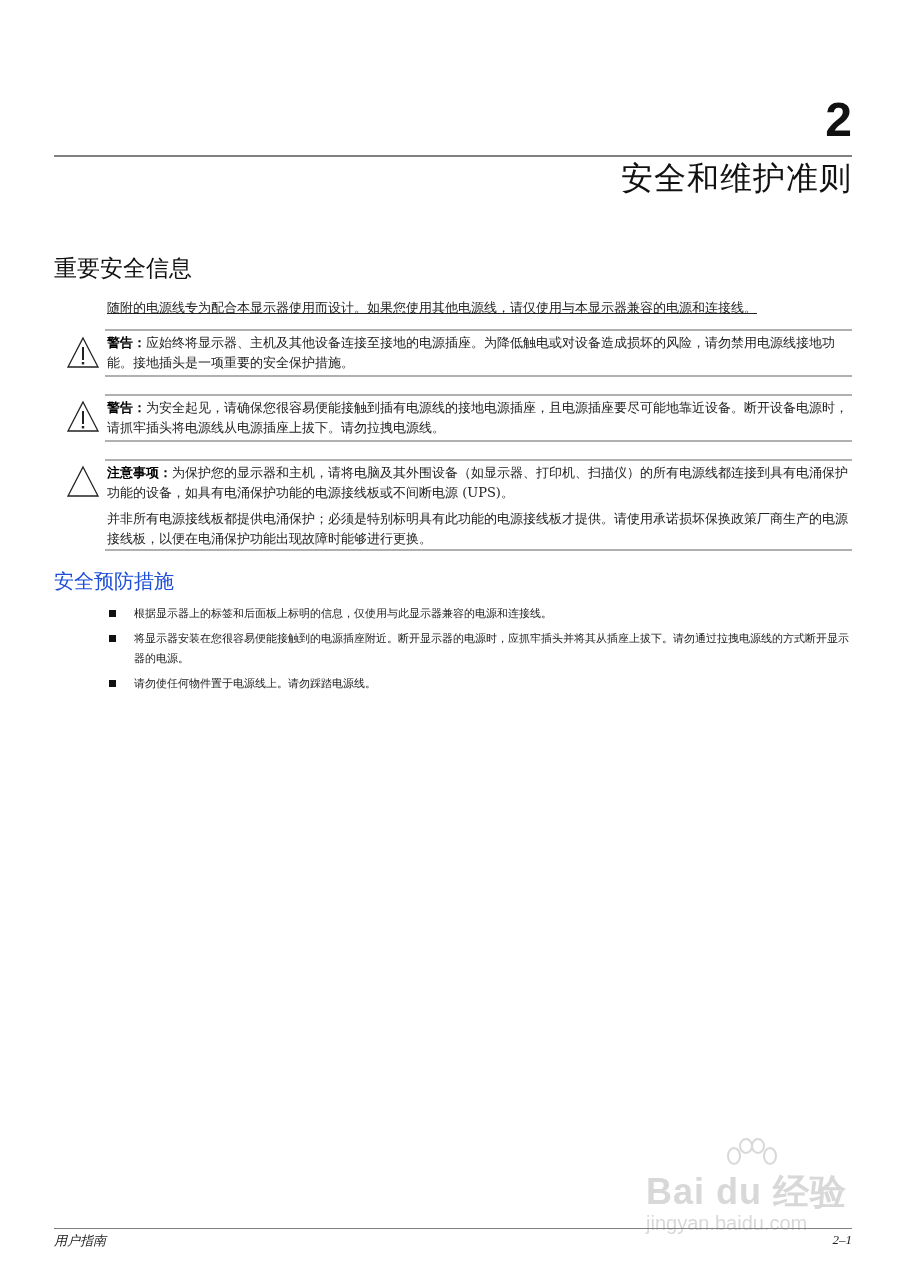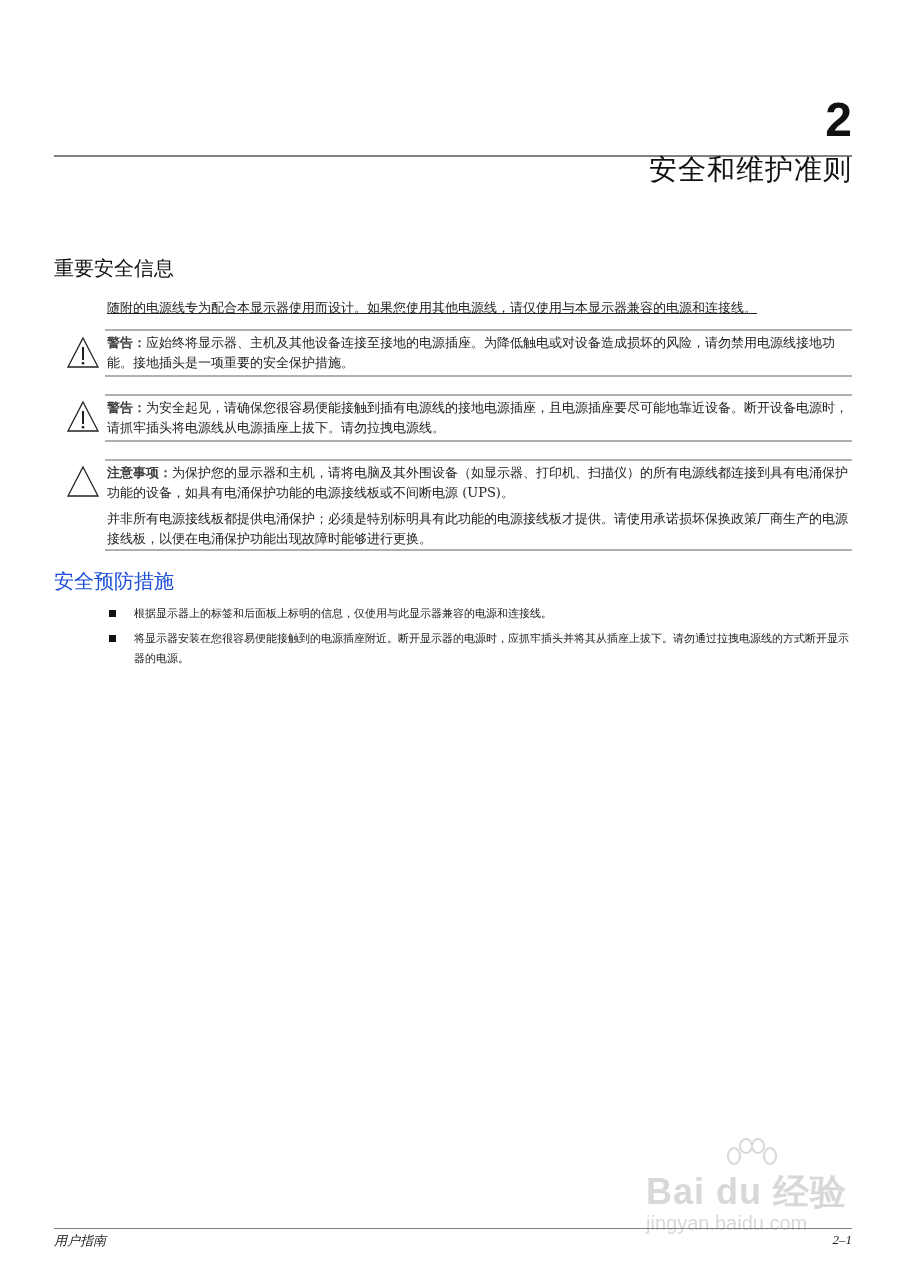--- a/index.html
+++ b/index.html
@@ -2,30 +2,30 @@
 <html><head>
 <meta charset="utf-8">
 <style>
   html, body { margin:0; padding:0; background:#fff; }
   body { width:906px; height:1280px; position:relative; overflow:hidden;
          font-family:"DejaVu Serif", serif; color:#222; }
   .abs { position:absolute; }
   .chapter-num { right:54px; top:92px; font-family:"Liberation Sans", sans-serif;
                  font-weight:bold; font-size:48px; line-height:56px; color:#111; }
   .chapter-rule { left:54px; width:798px; top:155px; height:2px; background:#808080; }
-  .chapter-title { right:54px; top:152px; font-family:"DejaVu Sans", sans-serif;
-                   font-size:28px; line-height:36px; color:#111; letter-spacing:1px; }
-  .h1 { left:54px; top:252px; font-family:"DejaVu Sans", sans-serif; font-size:20px;
+  .chapter-title { right:54px; top:160px; font-family:"DejaVu Sans", sans-serif;
+                   font-size:32px; line-height:36px; color:#111; letter-spacing:1px; }
+  .h1 { left:54px; top:252px; font-family:"DejaVu Sans", sans-serif; font-size:23px;
         line-height:32px; color:#111;text-align:center; }
   .h2 { left:54px; top:568px; font-family:"DejaVu Sans", sans-serif; font-size:20px;
         line-height:26px; color:#1d4ed8;text-align:center; }
   .para { left:107px; width:745px; font-size:13px; line-height:20px; }
   .rule { left:105px; width:747px; height:2px; background:#b0b0b0; }
   .note-text { left:107px; width:745px; font-size:13px; line-height:20px; }
-  .note-label { font-family:"DejaVu Sans", sans-serif; font-weight:bold; color:#404040;text-align:center; }
+  .note-label { font-family:"DejaVu Sans", sans-serif; font-weight:bold; color:#000000;text-align:center; }
   .icon { left:66px; width:34px; height:34px; }
   .bullets { left:107px; top:604px; width:745px; margin:0; padding:0; list-style:none; }
   .bullets li { position:relative; padding-left:27px; font-size:11px; line-height:20px;
                 margin-bottom:5px; }
   .bullets li .sq { position:absolute; left:2px; top:6px; width:7px; height:7px; background:#111; }
   .footer-rule { left:54px; width:798px; top:1228px; height:1px; background:#808080; }
   .footer-left { left:54px; top:1232px; font-size:13px; font-style:italic; color:#222;font-family:Liberation Serif, serif; }
   .footer-right { right:54px; top:1232px; font-size:13px; font-style:italic; color:#222;
                   font-family:"Liberation Serif", serif; }
   .watermark { left:640px; top:1138px; width:220px; height:100px; color:#d0d0d0; }
@@ -79,20 +79,21 @@
 <div class="abs note-text" style="top:463px;">
   <span class="note-label">注意事项：</span><span>为保护您的显示器和主机，请将电脑及其外围设备（如显示器、打印机、扫描仪）的所有电源线都连接到具有电涌保护功能的设备，如具有电涌保护功能的电源接线板或不间断电源 (UPS)。</span>
 </div>
 <div class="abs note-text" style="top:509px;">并非所有电源接线板都提供电涌保护；必须是特别标明具有此功能的电源接线板才提供。请使用承诺损坏保换政策厂商生产的电源接线板，以便在电涌保护功能出现故障时能够进行更换。</div>
 <div class="abs rule" style="top:549px;"></div>
 
 <div class="abs h2">安全预防措施</div>
 <ul class="abs bullets">
   <li><span class="sq"></span><span>根据显示器上的标签和后面板上标明的信息，仅使用与此显示器兼容的电源和连接线。</span></li>
   <li><span class="sq"></span><span>将显示器安装在您很容易便能接触到的电源插座附近。断开显示器的电源时，应抓牢插头并将其从插座上拔下。请勿通过拉拽电源线的方式断开显示器的电源。</span></li>
+  <li><span class="sq"></span><span>请勿使任何物件置于电源线上。请勿踩踏电源线。</span></li>
 </ul>
 
 <div class="abs watermark">
   <svg class="abs" style="left:80px;top:0;" width="60" height="40" viewBox="0 0 60 40">
     <ellipse cx="14" cy="18" rx="6" ry="8" fill="none" stroke="#d8d8d8" stroke-width="2"></ellipse>
     <ellipse cx="26" cy="8" rx="6" ry="7" fill="none" stroke="#d8d8d8" stroke-width="2"></ellipse>
     <ellipse cx="38" cy="8" rx="6" ry="7" fill="none" stroke="#d8d8d8" stroke-width="2"></ellipse>
     <ellipse cx="50" cy="18" rx="6" ry="8" fill="none" stroke="#d8d8d8" stroke-width="2"></ellipse>
   </svg>
   <div class="wm-brand">Bai du 经验</div>

